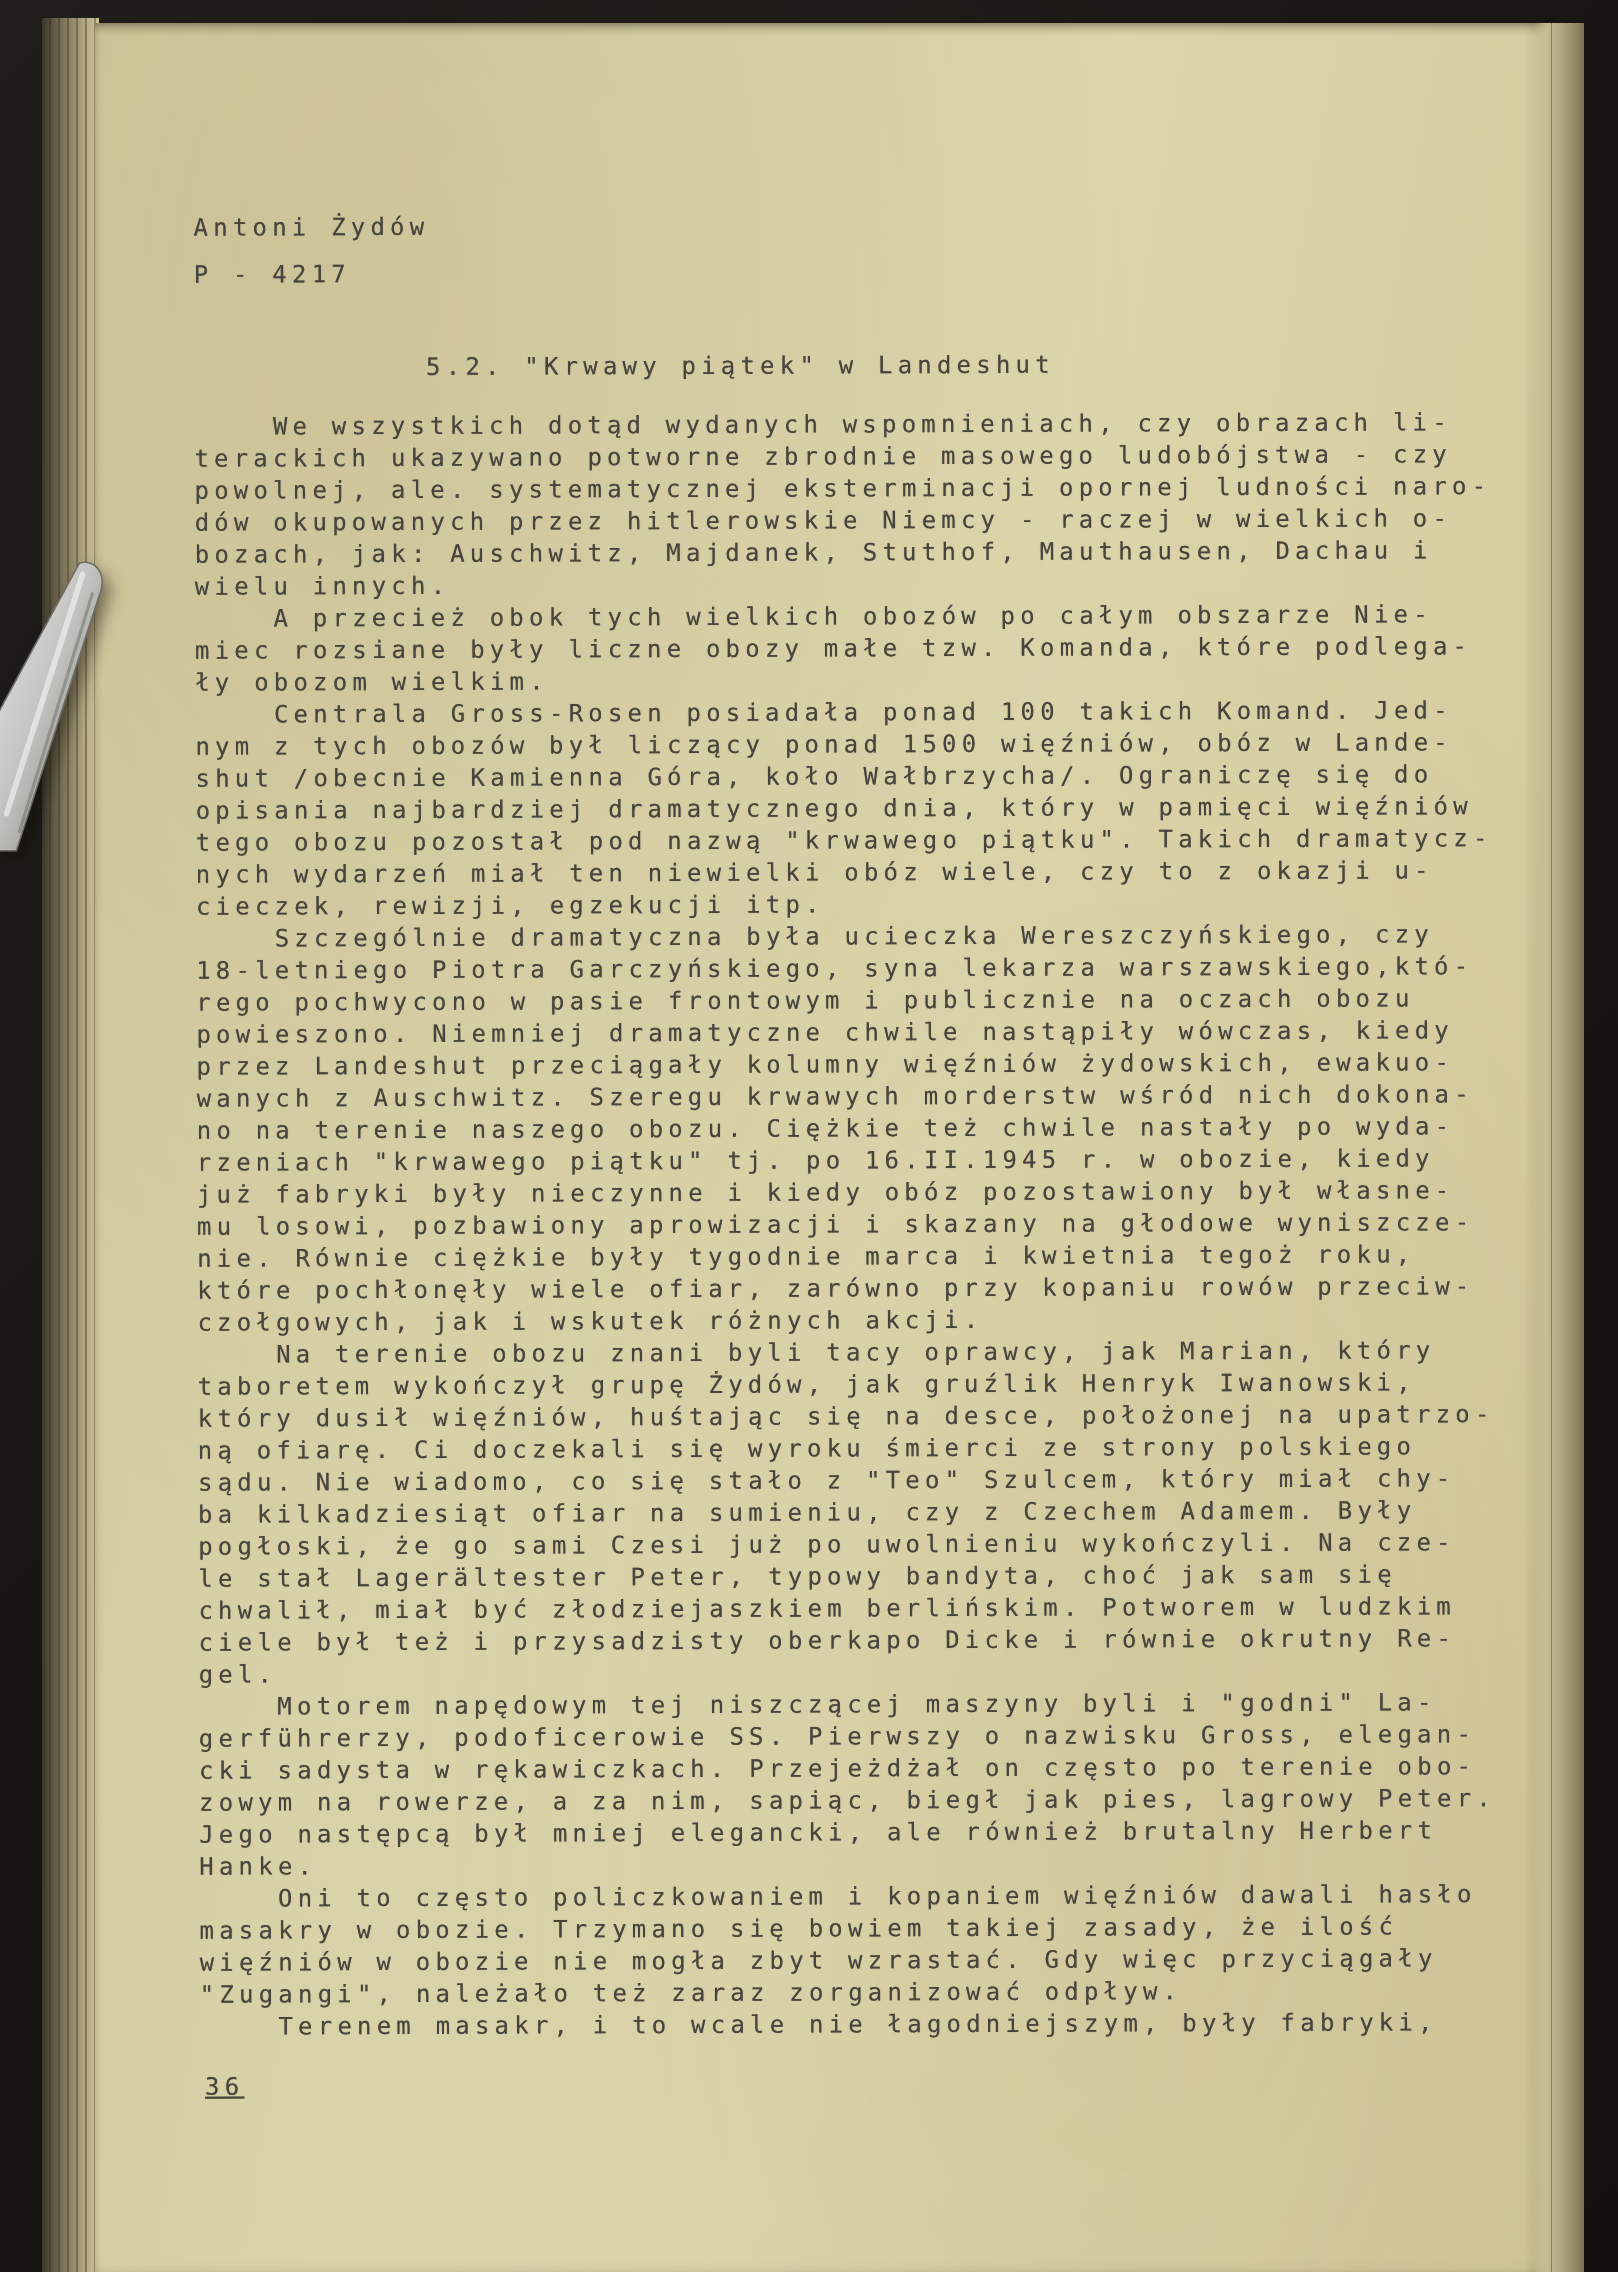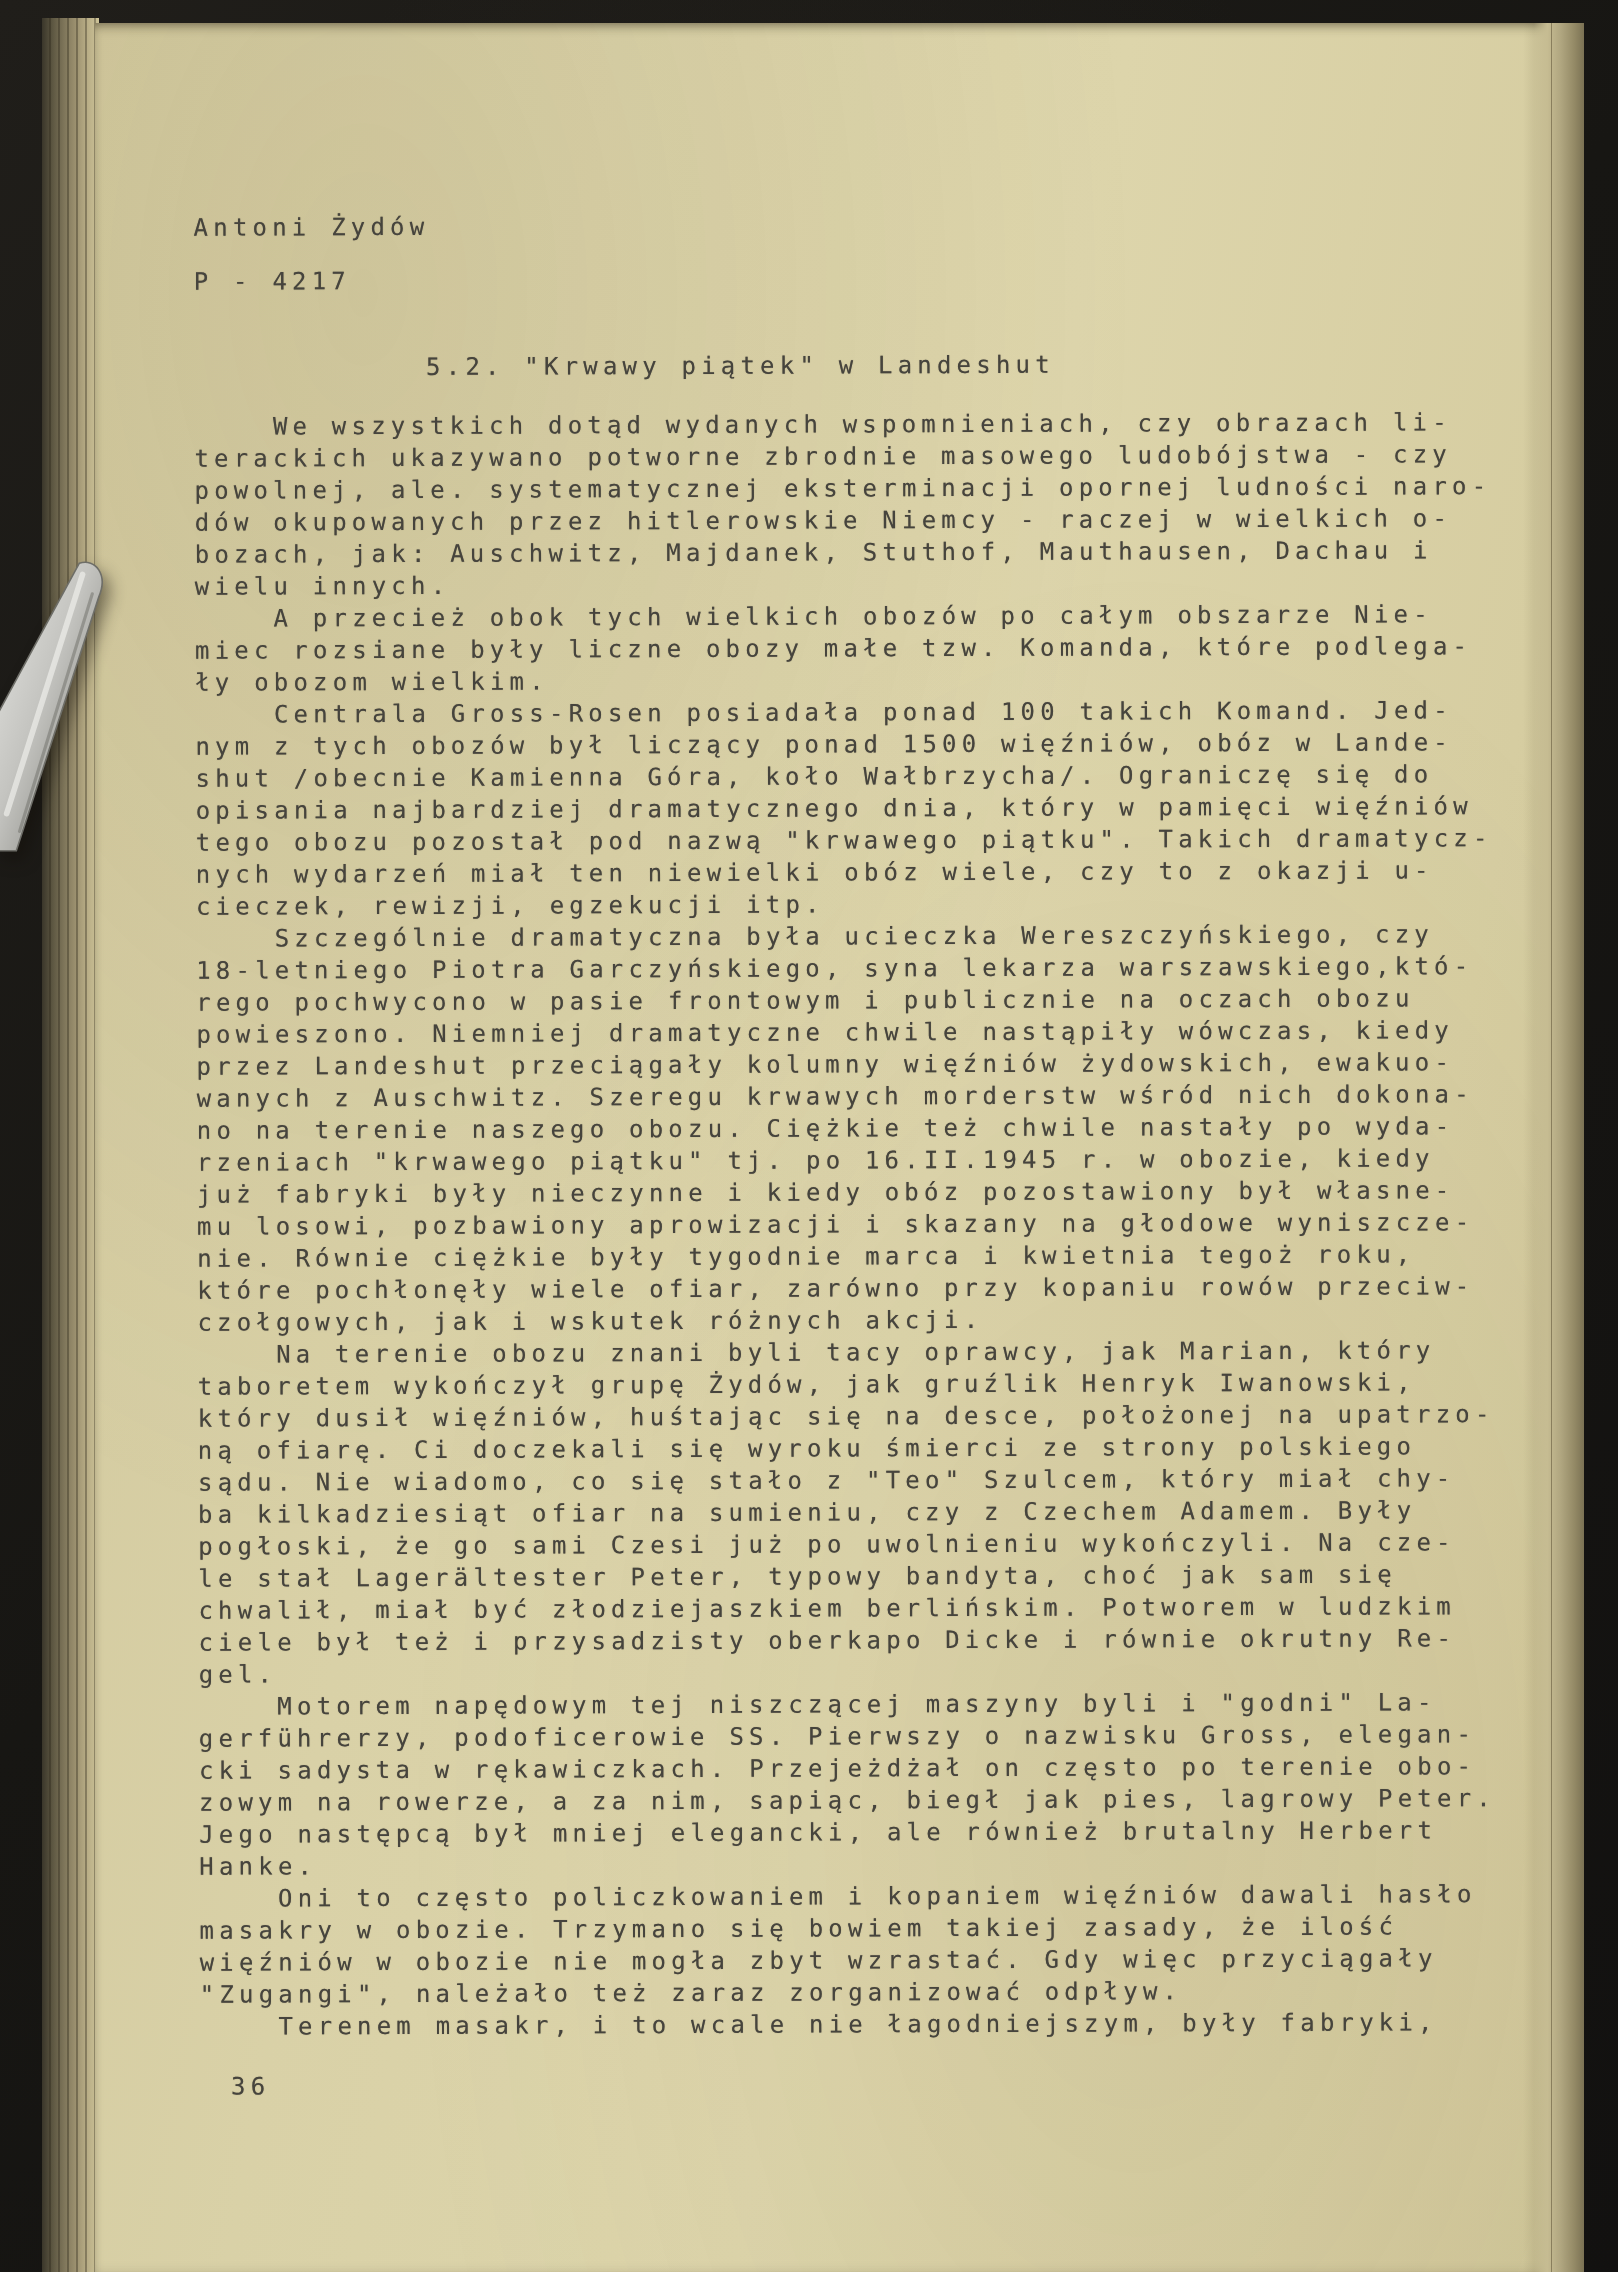--- a/index.html
+++ b/index.html
@@ -51,25 +51,25 @@
     transform-origin:40% 40%;
     color:#46443d;
     text-shadow:0 0 0.8px rgba(70,64,52,0.55);
   }
   .line, .para{
     font-size:24px;
     letter-spacing:5.2px;
     white-space:pre;
   }
   .author-line{position:absolute;left:101px;top:189px;}
-  .ref-line{position:absolute;left:101px;top:243px;}
+  .ref-line{position:absolute;left:101px;top:236px;}
   .doc-title{position:absolute;left:333px;top:329px;font-size:24px;letter-spacing:5.2px;white-space:pre;}
   .body-block{position:absolute;left:101px;top:386px;width:1392px;}
   .body-block p{margin:0;line-height:32px;}
-  .page-number{position:absolute;left:132px;top:2048px;font-size:24px;letter-spacing:5.2px;}
+  .page-number{position:absolute;left:106px;top:2048px;font-size:24px;letter-spacing:5.2px;text-decoration:underline;}
   
   .blade{
     position:absolute;left:-4.9px;top:547px;width:138px;height:307px;
     filter:drop-shadow(7.3px 9px 8px rgba(18,14,6,0.45));
   }
 </style>
 </head>
 <body>
 
 <div class="stage">

